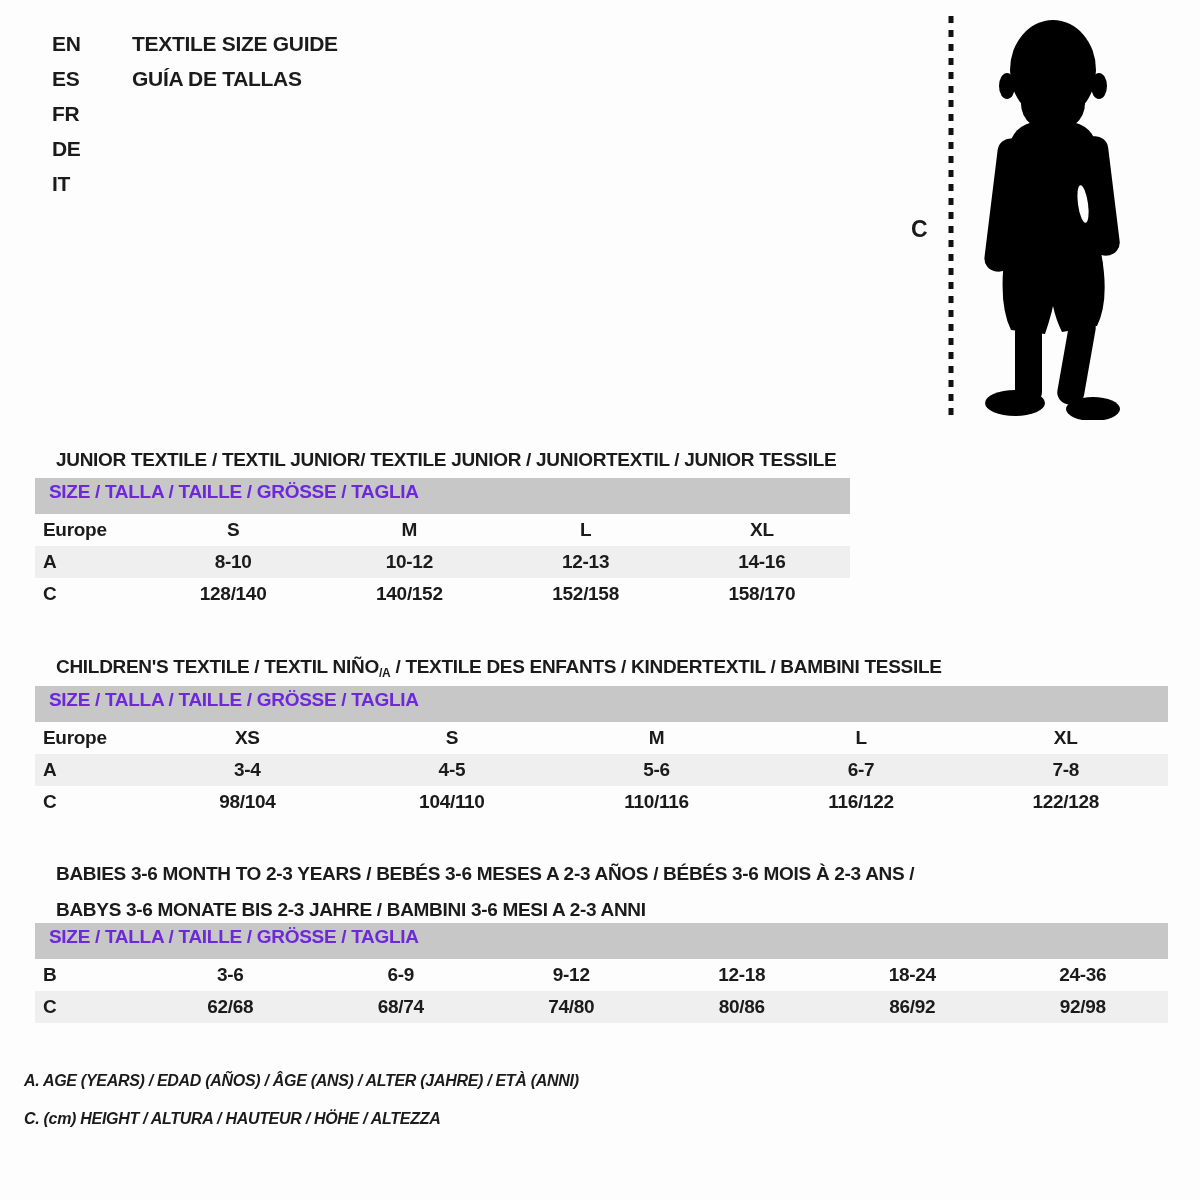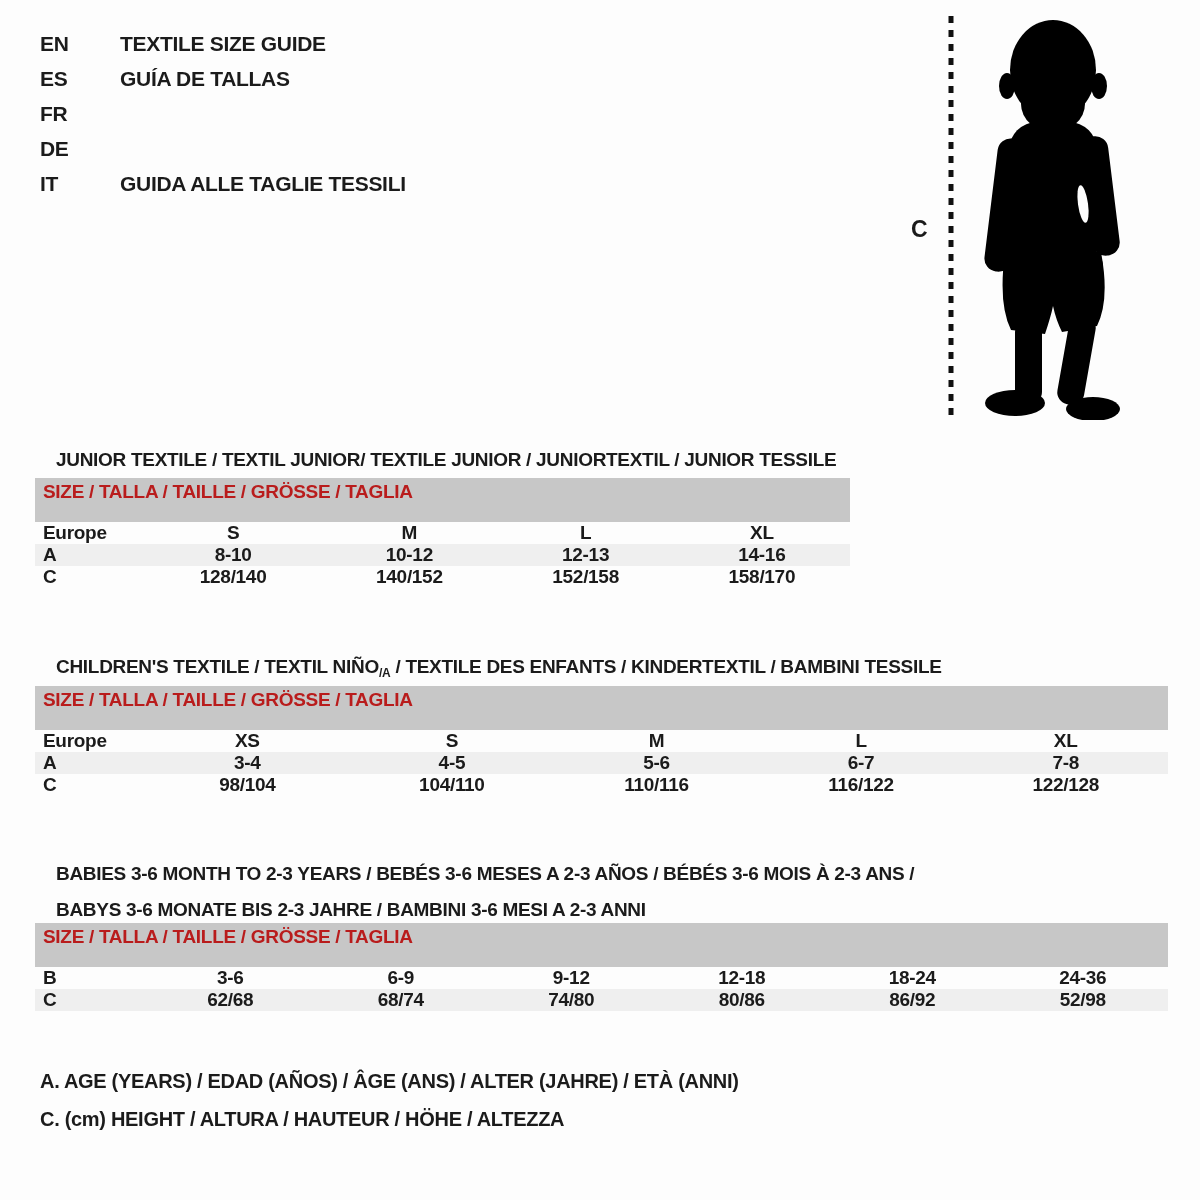--- a/index.html
+++ b/index.html
@@ -11,52 +11,52 @@
     font-family: "Liberation Sans", sans-serif;
     font-weight: 700;
     color: #1b1b1b;
     overflow: hidden;
     letter-spacing: -0.3px;
   }
 
   
   .lang-block { position: absolute; left: 40px; top: 26px; }
   .lang-row { display: flex; height: 35px; align-items: center; font-size: 21px; }
-  .lang-code { width: 80px; }
+  .lang-code { width: 80px; margin-left: 12px; }
 
   
   .figure-area { position: absolute; left: 905px; top: 8px; width: 250px; height: 420px; }
   .dash-line { position: absolute; left: 42px; top: 8px; }
   .figure-label { position: absolute; left: 6px; top: 208px; font-size: 23px; }
   .baby-svg { position: absolute; left: 58px; top: 4px; }
 
   
   .heading { position: absolute; margin: 16px; font-size: 19px; white-space: nowrap; font-weight: 700; }
   .junior-heading { left: 40px; top: 433px; }
   .children-heading { left: 40px; top: 640px; text-align: center; }
   .babies-heading { left: 40px; top: 840px; line-height: 36px; white-space: nowrap; }
   .sub-script { font-size: 12px; vertical-align: -4px; letter-spacing: -0.2px; }
 
   
   .sg-table { position: absolute; left: 35px; }
   .junior-table { top: 478px; width: 815px; }
   .children-table { top: 686px; width: 1133px; }
   .babies-table { top: 923px; width: 1133px; }
   .band {
-    height: 44px; line-height: 28px;
-    background: #c7c7c7; color: #b91c1c;
-    font-size: 19px; padding-left: 8px;
+    height: 36px; line-height: 28px;
+    background: #c7c7c7; color: #6d28d9;
+    font-size: 19px; padding-left: 14px;
   }
-  .trow { display: flex; height: 22px; align-items: center; font-size: 19px; }
+  .trow { display: flex; height: 32px; align-items: center; font-size: 19px; }
   .trow.shaded { background: #efefef; }
   .tlabel { width: 102px; padding-left: 8px; flex: none; }
   .tcell { flex: 1; text-align: center; }
 
   
-  .legend { position: absolute; left: 40px; top: 1062px; font-size: 20px; line-height: 38px; }
+  .legend { position: absolute; left: 24px; top: 1062px; font-size: 16px; line-height: 38px; font-style: italic; }
 </style>
 </head>
 <body>
 
 <div class="page">
 
   <section class="lang-block">
     <div class="lang-row">
       <span class="lang-code">EN</span>
       <span class="lang-title">TEXTILE SIZE GUIDE</span>
@@ -66,21 +66,20 @@
       <span class="lang-title">GUÍA DE TALLAS</span>
     </div>
     <div class="lang-row">
       <span class="lang-code">FR</span>
     </div>
     <div class="lang-row">
       <span class="lang-code">DE</span>
     </div>
     <div class="lang-row">
       <span class="lang-code">IT</span>
-      <span class="lang-title">GUIDA ALLE TAGLIE TESSILI</span>
     </div>
   </section>
 
   <div class="figure-area">
     <svg class="dash-line" width="8" height="402">
       <line x1="4" y1="0" x2="4" y2="402" stroke="#101010" stroke-width="5" stroke-dasharray="7 7"></line>
     </svg>
     <div class="figure-label">C</div>
     <svg class="baby-svg" width="180" height="408" viewBox="0 0 180 408">
       <g fill="#000000">
@@ -181,21 +180,21 @@
       <div class="tcell">18-24</div>
       <div class="tcell">24-36</div>
     </div>
     <div class="trow shaded">
       <div class="tlabel">C</div>
       <div class="tcell">62/68</div>
       <div class="tcell">68/74</div>
       <div class="tcell">74/80</div>
       <div class="tcell">80/86</div>
       <div class="tcell">86/92</div>
-      <div class="tcell">52/98</div>
+      <div class="tcell">92/98</div>
     </div>
   </div>
 
   <div class="legend">
     <div>A. AGE (YEARS) / EDAD (AÑOS) / ÂGE (ANS) / ALTER (JAHRE) / ETÀ (ANNI)</div>
     <div>C. (cm) HEIGHT / ALTURA / HAUTEUR / HÖHE / ALTEZZA</div>
   </div>
 
 </div>
 

